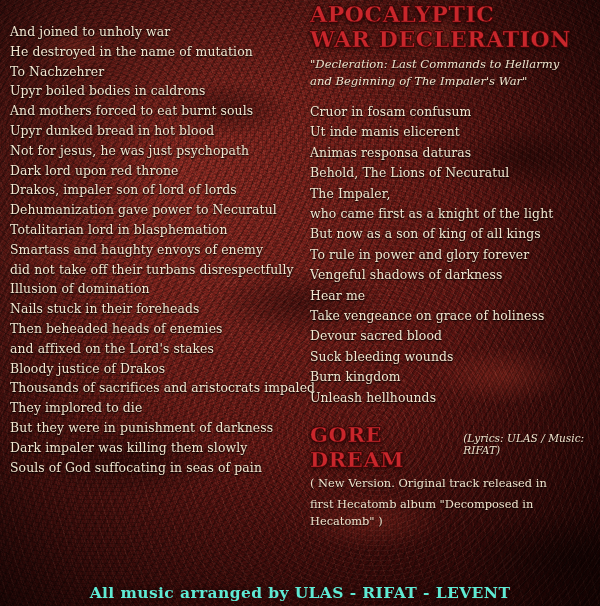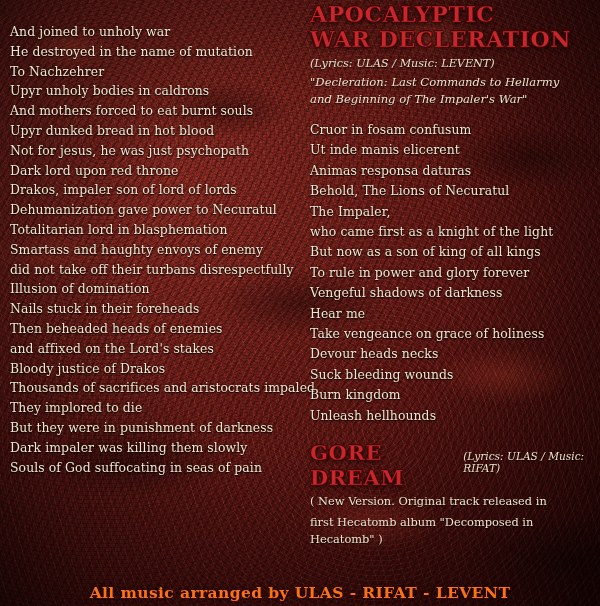--- a/index.html
+++ b/index.html
@@ -115,39 +115,39 @@
     font-size:11.4px;color:#f1e4cd;line-height:17.5px;margin-top:3px;
     text-shadow:0 1px 1px rgba(0,0,0,.85);
   }
 
   
   #footer{
     position:absolute;left:0;right:0;bottom:4px;
     text-align:center;
     font-size:15.5px;
     font-weight:bold;
-    color:#f97316;
+    color:#5eead4;
     letter-spacing:.4px;
     text-shadow:1px 1px 0 #3a0505, 0 0 5px rgba(0,0,0,.8);
   }
 </style>
 </head>
 <body>
 
 <div id="bg"></div>
 <div id="grain"></div>
 <div id="vig"></div>
 
 <div class="content">
 
   <div id="left-col">
     <div class="line">And joined to unholy war</div>
     <div class="line">He destroyed in the name of mutation</div>
     <div class="line">To Nachzehrer</div>
-    <div class="line">Upyr unholy bodies in caldrons</div>
+    <div class="line">Upyr boiled bodies in caldrons</div>
     <div class="line">And mothers forced to eat burnt souls</div>
     <div class="line">Upyr dunked bread in hot blood</div>
     <div class="line">Not for jesus, he was just psychopath</div>
     <div class="line">Dark lord upon red throne</div>
     <div class="line">Drakos, impaler son of lord of lords</div>
     <div class="line">Dehumanization gave power to Necuratul</div>
     <div class="line">Totalitarian lord in blasphemation</div>
     <div class="line">Smartass and haughty envoys of enemy</div>
     <div class="line">did not take off their turbans disrespectfully</div>
     <div class="line">Illusion of domination</div>
@@ -162,40 +162,39 @@
     <div class="line">Souls of God suffocating in seas of pain</div>
   </div>
 
   <div id="right-col">
 
     <div>
       <div class="song-title">APOCALYPTIC</div>
       <div class="song-title">WAR DECLERATION</div>
     </div>
 
-    <div class="credits">(Lyrics: ULAS / Music: LEVENT)</div>
 
     <div class="subtitle">
       <div>"Decleration: Last Commands to Hellarmy</div>
       <div>and Beginning of The Impaler's War"</div>
     </div>
 
     <div id="right-lyrics">
       <div class="line">Cruor in fosam confusum</div>
       <div class="line">Ut inde manis elicerent</div>
       <div class="line">Animas responsa daturas</div>
       <div class="line">Behold, The Lions of Necuratul</div>
       <div class="line">The Impaler,</div>
       <div class="line">who came first as a knight of the light</div>
       <div class="line">But now as a son of king of all kings</div>
       <div class="line">To rule in power and glory forever</div>
       <div class="line">Vengeful shadows of darkness</div>
       <div class="line">Hear me</div>
       <div class="line">Take vengeance on grace of holiness</div>
-      <div class="line">Devour heads necks</div>
+      <div class="line">Devour sacred blood</div>
       <div class="line">Suck bleeding wounds</div>
       <div class="line">Burn kingdom</div>
       <div class="line">Unleash hellhounds</div>
     </div>
 
     <div id="gore-block">
       <div id="gore-row">
         <span id="gore-title">GORE DREAM</span>
         <span id="gore-credits">(Lyrics: ULAS / Music: RIFAT)</span>
       </div>

